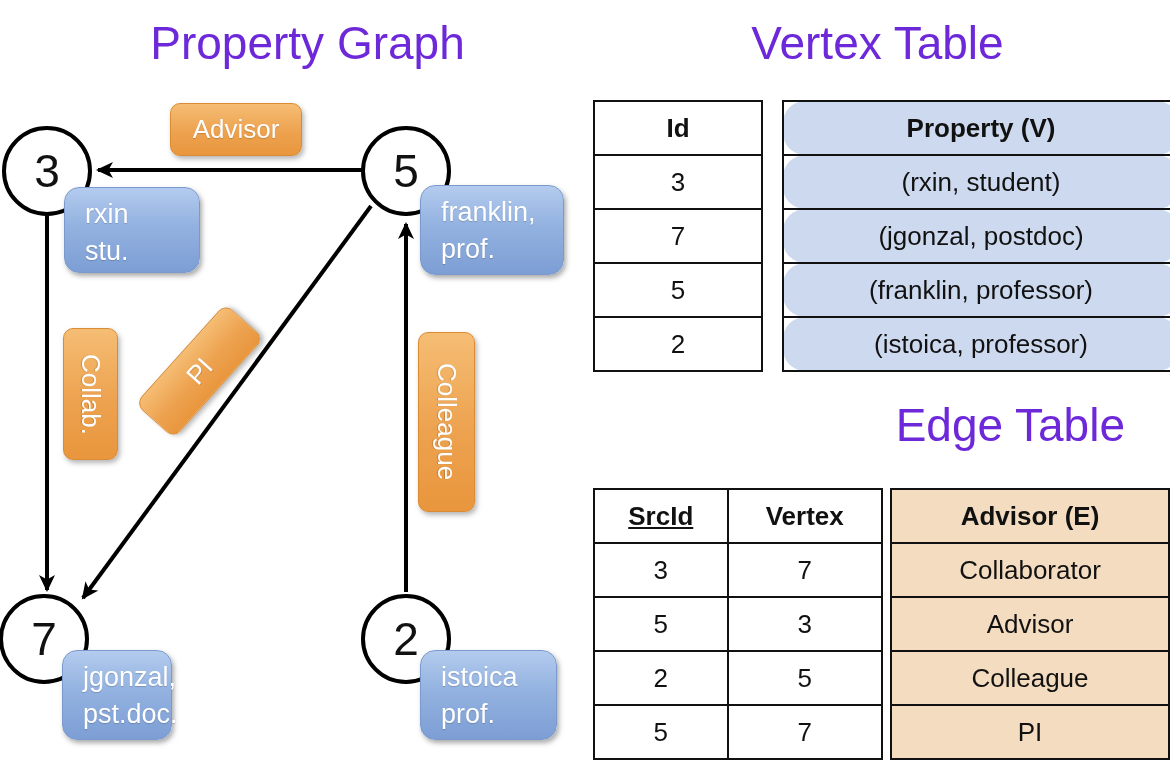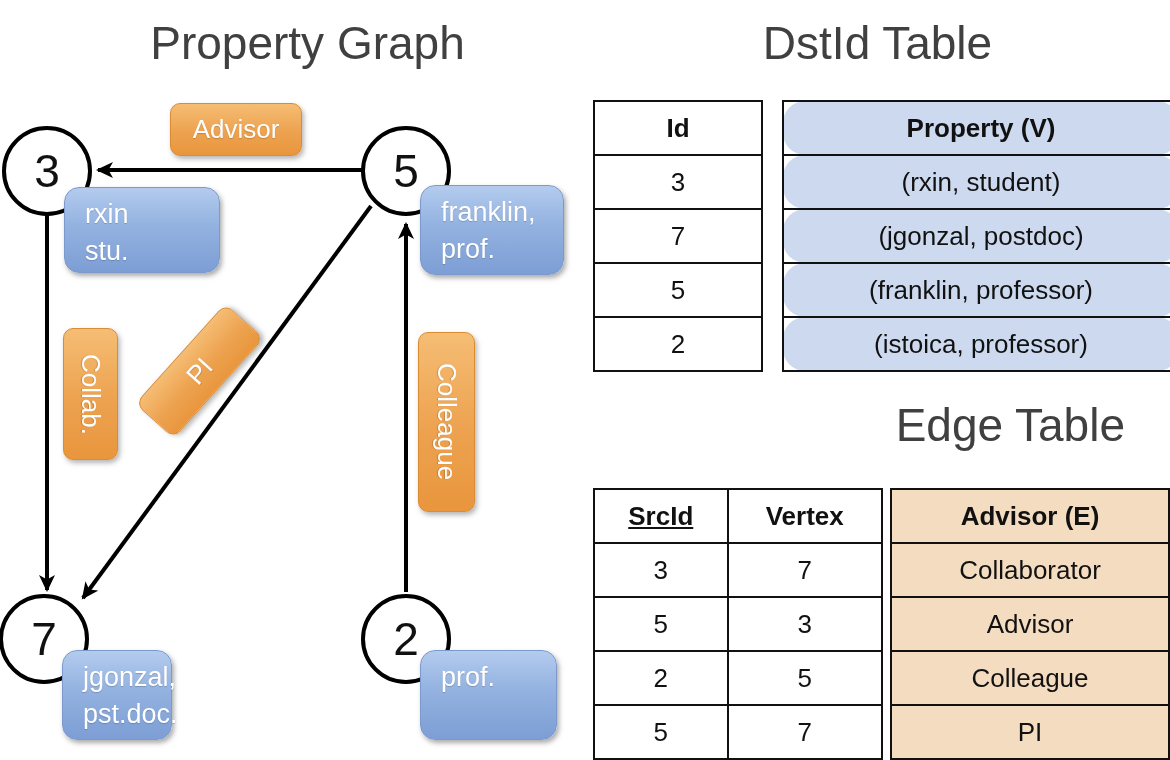--- a/index.html
+++ b/index.html
@@ -11,21 +11,21 @@
     height: 760px;
     overflow: hidden;
     background: #fff;
   }
   .big-title {
     position: absolute;
     text-align: center;
     font-size: 46px;
     font-weight: 300;
     letter-spacing: 0px;
-    color: #404040;
+    color: #6d28d9;
     white-space: nowrap;
     padding-left: 45px;
   }
   #title-graph  { left: 0;   width: 570px; top: 16px; }
   #title-vertex { left: 585px; width: 540px; top: 16px; }
   #title-edge   { left: 585px; width: 540px; top: 398px; text-align: right; }
 
   
   #edge-svg { position: absolute; left: 0; top: 0; }
 
@@ -48,21 +48,21 @@
     border-radius: 15px;
     background: linear-gradient(180deg, #b3cbee 0%, #93b2e0 45%, #7d9ed5 100%);
     border: 1px solid #7b99cc;
     box-shadow: 2px 3px 5px rgba(100,100,100,0.55);
     color: #fff;
     font-size: 27px;
     line-height: 1.38;
     padding: 8px 0 0 20px;
     text-shadow: 0 1px 1px rgba(0,0,0,0.18);
   }
-  #prop-rxin     { left: 64px;  top: 187px; width: 156px; height: 86px; }
+  #prop-rxin     { left: 64px;  top: 187px; width: 136px; height: 86px; }
   #prop-franklin { left: 420px; top: 185px; width: 144px; height: 90px; }
   #prop-jgonzal  { left: 62px;  top: 650px; width: 110px; height: 90px; }
   #prop-istoica  { left: 420px; top: 650px; width: 137px; height: 90px; }
 
   .edge-label {
     position: absolute;
     border-radius: 10px;
     background: linear-gradient(180deg, #f5bd74 0%, #eda24f 55%, #e9963d 100%);
     border: 1px solid #d98c33;
     box-shadow: 2px 3px 5px rgba(110,110,110,0.5);
@@ -101,21 +101,21 @@
   .col-src { width: 134px; text-decoration: underline; }
   .col-dst { width: 155px; }
   .col-eprop { width: 281px; }
 </style>
 </head>
 <body>
 
 <div class="stage">
 
   <div class="big-title" id="title-graph">Property Graph</div>
-  <div class="big-title" id="title-vertex">DstId Table</div>
+  <div class="big-title" id="title-vertex">Vertex Table</div>
   <div class="big-title" id="title-edge">Edge Table</div>
 
   <svg id="edge-svg" width="585" height="760" viewBox="0 0 585 760">
     <defs>
       <marker id="arrow" markerUnits="userSpaceOnUse" markerWidth="20" markerHeight="18" refX="15" refY="8" orient="auto">
         <path d="M0,0 L17,8 L0,16 L4.5,8 Z" fill="#000"></path>
       </marker>
     </defs>
     <line x1="362" y1="170" x2="98" y2="170" stroke="#000" stroke-width="4" marker-end="url(#arrow)"></line>
     <line x1="47" y1="215" x2="47" y2="590" stroke="#000" stroke-width="4" marker-end="url(#arrow)"></line>
@@ -142,20 +142,21 @@
   </div>
   <div class="prop-box" id="prop-franklin">
     <div>franklin,</div>
     <div>prof.</div>
   </div>
   <div class="prop-box" id="prop-jgonzal">
     <div>jgonzal,</div>
     <div>pst.doc.</div>
   </div>
   <div class="prop-box" id="prop-istoica">
+    <div>istoica</div>
     <div>prof.</div>
   </div>
 
   <div class="edge-label" id="label-advisor">
     <span>Advisor</span>
   </div>
   <div class="edge-label" id="label-collab">
     <span class="vtext">Collab.</span>
   </div>
   <div class="edge-label" id="label-pi">

